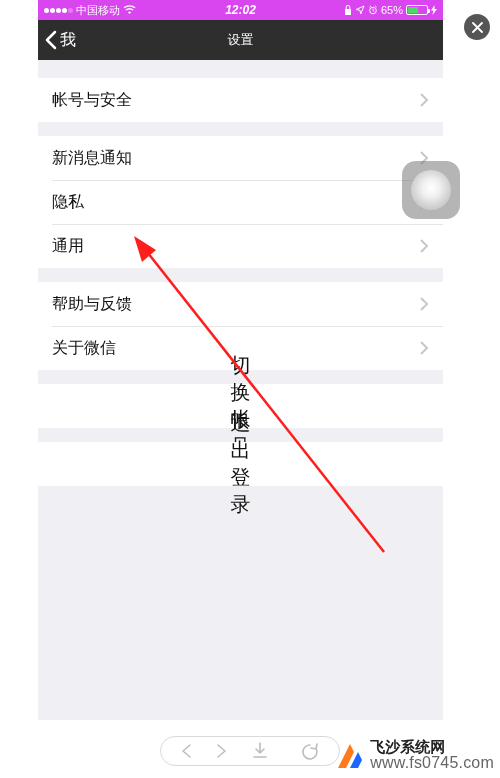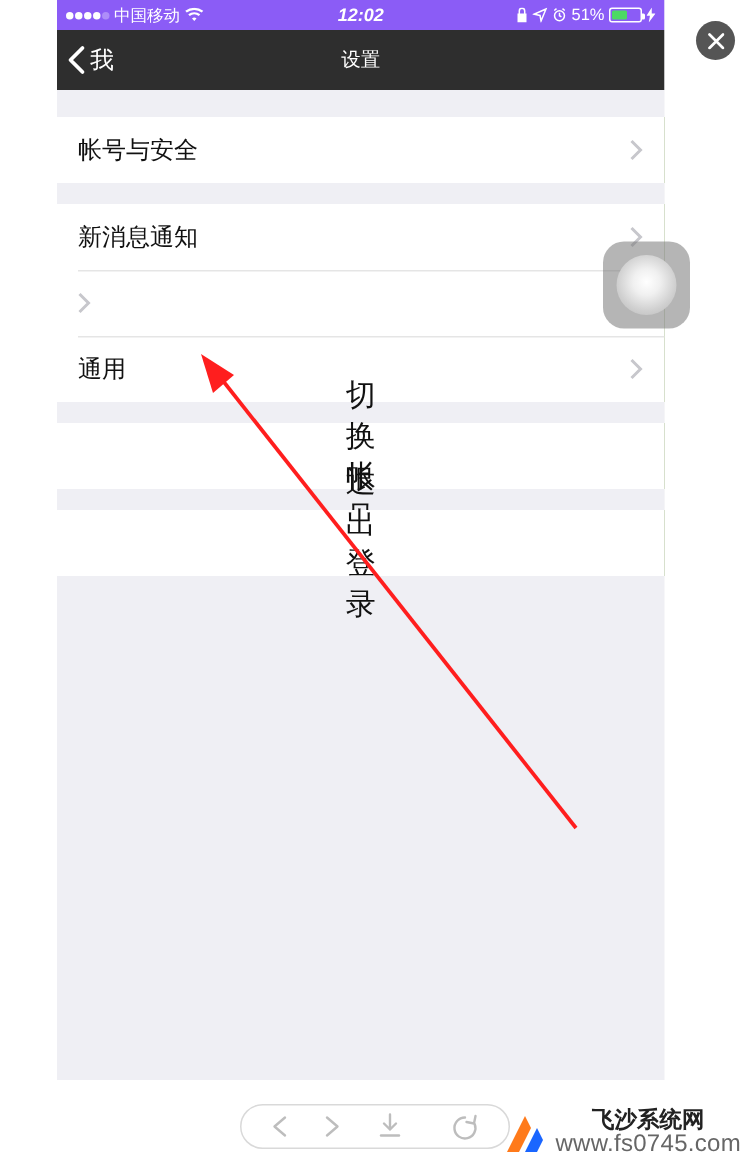--- a/index.html
+++ b/index.html
@@ -16,21 +16,21 @@
       position: absolute;
       left: 38px;
       top: 0;
       width: 405px;
       height: 720px;
       background: #efeff4;
       overflow: hidden;
     }
     .status-bar {
       height: 20px;
-      background: #8b5cf6;
+      background: #d946ef;
       color: #fff;
       font-size: 11px;
       display: flex;
       align-items: center;
       justify-content: space-between;
       padding: 0 6px;
     }
     .sb-left, .sb-right { display: flex; align-items: center; gap: 3px; }
     .sb-center { position: absolute; left: 50%; transform: translateX(-50%); font-weight: 600; font-size: 12px; font-style: italic; }
     .dots { display: inline-flex; gap: 1px; }
@@ -133,21 +133,21 @@
     .watermark {
       position: absolute;
       right: 6px; bottom: 6px;
       z-index: 35;
       display: flex; align-items: center; gap: 4px;
     }
     .wm-logo {
       width: 32px; height: 32px;
     }
     .wm-text { display: flex; flex-direction: column; line-height: 1.05; }
-    .wm-title { font-size: 15px; font-weight: 700; color: #222; text-align: center; }
+    .wm-title { font-size: 15px; font-weight: 700; color: #222; }
     .wm-sub { font-size: 16px; color: #666; letter-spacing: .2px; }
 
     svg { display: block; }
   </style>
 </head>
 <body>
 
 <div class="outer">
 
   <div class="phone-frame">
@@ -179,21 +179,21 @@
           <svg width="10" height="10" viewBox="0 0 10 10">
               <path d="M9 1 1 4.5l4 .8.7 3.7L9 1z" fill="none" stroke="#fff" stroke-width="1"></path>
             </svg>
         </span>
         <span>
           <svg width="10" height="10" viewBox="0 0 10 10">
               <circle cx="5" cy="5.5" r="3.3" fill="none" stroke="#fff" stroke-width="1"></circle>
               <path d="M5 3.5v2l1.3.8M1.5 2 3 .8M8.5 2 7 .8" stroke="#fff" stroke-width="1" fill="none"></path>
             </svg>
         </span>
-        <span>51%</span>
+        <span>65%</span>
         <span class="battery">
             <span class="battery-fill"></span>
           </span>
         <span>
           <svg width="6" height="10" viewBox="0 0 6 10">
               <path d="M3.5 0 0 5.5h2.3L1.5 10 6 4H3.5L3.5 0z" fill="#fff"></path>
             </svg>
         </span>
       </div>
     </div>
@@ -226,36 +226,55 @@
       <div class="group">
         <div class="cell">
           <span class="cell-label">新消息通知</span>
           <span class="chevron">
             <svg width="9" height="14" viewBox="0 0 9 14">
                 <path d="M1 1l6 6-6 6" fill="none" stroke="#c7c7cc" stroke-width="2"></path>
               </svg>
           </span>
         </div>
         <div class="cell">
+          <span class="cell-label">隐私</span>
           <span class="chevron">
             <svg width="9" height="14" viewBox="0 0 9 14">
                 <path d="M1 1l6 6-6 6" fill="none" stroke="#c7c7cc" stroke-width="2"></path>
               </svg>
           </span>
         </div>
         <div class="cell">
           <span class="cell-label">通用</span>
           <span class="chevron">
             <svg width="9" height="14" viewBox="0 0 9 14">
                 <path d="M1 1l6 6-6 6" fill="none" stroke="#c7c7cc" stroke-width="2"></path>
               </svg>
           </span>
         </div>
       </div>
 
+      <div class="group">
+        <div class="cell">
+          <span class="cell-label">帮助与反馈</span>
+          <span class="chevron">
+            <svg width="9" height="14" viewBox="0 0 9 14">
+                <path d="M1 1l6 6-6 6" fill="none" stroke="#c7c7cc" stroke-width="2"></path>
+              </svg>
+          </span>
+        </div>
+        <div class="cell">
+          <span class="cell-label">关于微信</span>
+          <span class="chevron">
+            <svg width="9" height="14" viewBox="0 0 9 14">
+                <path d="M1 1l6 6-6 6" fill="none" stroke="#c7c7cc" stroke-width="2"></path>
+              </svg>
+          </span>
+        </div>
+      </div>
 
 
       <div class="group">
         <div class="cell center">
           <span class="cell-label">切换帐号</span>
         </div>
       </div>
 
       <div class="group">
         <div class="cell center">

